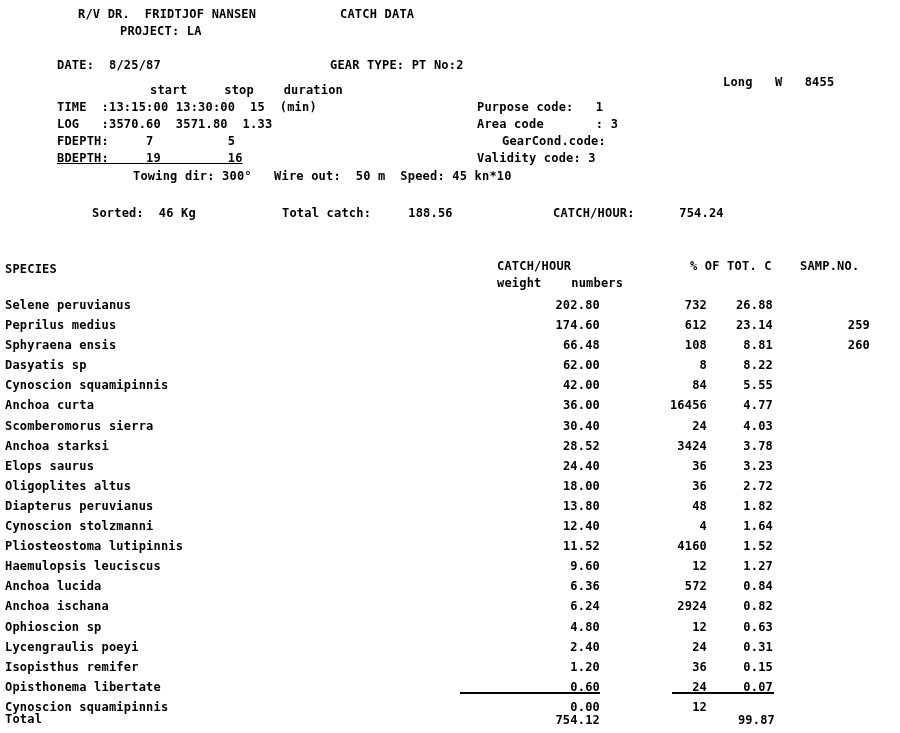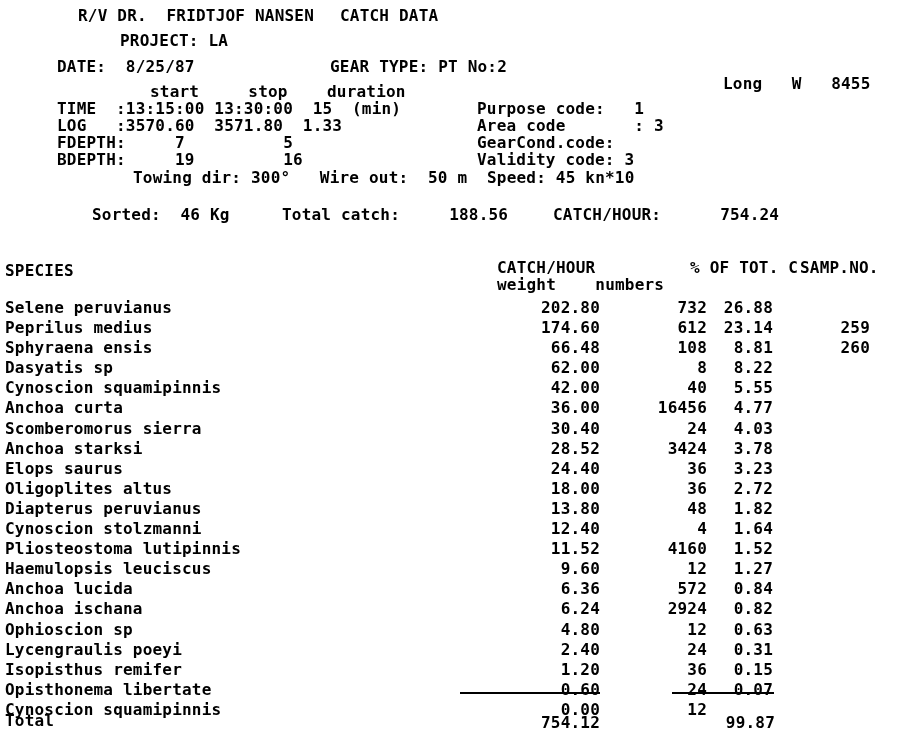--- a/index.html
+++ b/index.html
@@ -12,45 +12,45 @@
     height: 733px;
     font-family: "DejaVu Sans Mono", "Liberation Mono", monospace;
     color: #000000;
     position: relative;
     overflow: hidden;
   }
   .page {
     position: relative;
     width: 900px;
     height: 733px;
-    font-size: 16px;
+    font-size: 12px;
     font-weight: bold;
     letter-spacing: 0.2px;
   }
   .row {
     position: absolute;
     white-space: pre;
     line-height: 1;
   }
   .hdr-title   { left: 78px;  top: 8px;   }
   .hdr-catch   { left: 340px; top: 8px;   }
-  .hdr-project { left: 120px; top: 33px;  }
+  .hdr-project { left: 120px; top: 25px;  }
 
   .l-date      { left: 57px;  top: 59px;  }
   .l-gear      { left: 330px; top: 59px;  }
   .l-pos       { left: 617px; top: 59px;  }
   .l-long      { left: 723px; top: 76px;  }
   .l-colhdr    { left: 150px; top: 84px;  }
   .l-time      { left: 57px;  top: 101px; }
   .l-purpose   { left: 477px; top: 101px; }
   .l-log       { left: 57px;  top: 118px; }
   .l-area      { left: 477px; top: 118px; }
   .l-fdepth    { left: 57px;  top: 135px; }
-  .l-gearcond  { left: 477px; top: 135px; }
-  .l-bdepth    { left: 57px;  top: 152px; }
+  .l-gearcond  { left: 502px; top: 135px; }
+  .l-bdepth    { left: 57px;  top: 152px; text-decoration: underline; }
   .l-valid     { left: 477px; top: 152px; }
   .l-towing    { left: 133px; top: 170px; }
 
   .l-sorted    { left: 72px;  top: 207px; margin-left: 20px; }
   .l-total     { left: 282px; top: 207px; }
   .l-cph       { left: 553px; top: 207px; }
 
   .t-species   { left: 5px;   top: 263px; }
   .t-cph       { left: 497px; top: 260px; }
   .t-pct       { left: 690px; top: 260px; }
@@ -135,21 +135,21 @@
   <div class="row t-cph">CATCH/HOUR</div>
   <div class="row t-pct">% OF TOT. C</div>
   <div class="row t-samp">SAMP.NO.</div>
   <div class="row t-sub">weight    numbers</div>
 
   <div class="table" id="species-table">
       <div class="trow"><div class="c-name">Selene peruvianus</div><div class="c-wt"><span>202.80</span></div><div class="c-num"><span>732</span></div><div class="c-pct"><span>26.88</span></div><div class="c-samp"><span></span></div></div>
       <div class="trow"><div class="c-name">Peprilus medius</div><div class="c-wt"><span>174.60</span></div><div class="c-num"><span>612</span></div><div class="c-pct"><span>23.14</span></div><div class="c-samp"><span>259</span></div></div>
       <div class="trow"><div class="c-name">Sphyraena ensis</div><div class="c-wt"><span>66.48</span></div><div class="c-num"><span>108</span></div><div class="c-pct"><span>8.81</span></div><div class="c-samp"><span>260</span></div></div>
       <div class="trow"><div class="c-name">Dasyatis sp</div><div class="c-wt"><span>62.00</span></div><div class="c-num"><span>8</span></div><div class="c-pct"><span>8.22</span></div><div class="c-samp"><span></span></div></div>
-      <div class="trow"><div class="c-name">Cynoscion squamipinnis</div><div class="c-wt"><span>42.00</span></div><div class="c-num"><span>40</span></div><div class="c-pct"><span>5.55</span></div><div class="c-samp"><span></span></div></div>
+      <div class="trow"><div class="c-name">Cynoscion squamipinnis</div><div class="c-wt"><span>42.00</span></div><div class="c-num"><span>84</span></div><div class="c-pct"><span>5.55</span></div><div class="c-samp"><span></span></div></div>
       <div class="trow"><div class="c-name">Anchoa curta</div><div class="c-wt"><span>36.00</span></div><div class="c-num"><span>16456</span></div><div class="c-pct"><span>4.77</span></div><div class="c-samp"><span></span></div></div>
       <div class="trow"><div class="c-name">Scomberomorus sierra</div><div class="c-wt"><span>30.40</span></div><div class="c-num"><span>24</span></div><div class="c-pct"><span>4.03</span></div><div class="c-samp"><span></span></div></div>
       <div class="trow"><div class="c-name">Anchoa starksi</div><div class="c-wt"><span>28.52</span></div><div class="c-num"><span>3424</span></div><div class="c-pct"><span>3.78</span></div><div class="c-samp"><span></span></div></div>
       <div class="trow"><div class="c-name">Elops saurus</div><div class="c-wt"><span>24.40</span></div><div class="c-num"><span>36</span></div><div class="c-pct"><span>3.23</span></div><div class="c-samp"><span></span></div></div>
       <div class="trow"><div class="c-name">Oligoplites altus</div><div class="c-wt"><span>18.00</span></div><div class="c-num"><span>36</span></div><div class="c-pct"><span>2.72</span></div><div class="c-samp"><span></span></div></div>
       <div class="trow"><div class="c-name">Diapterus peruvianus</div><div class="c-wt"><span>13.80</span></div><div class="c-num"><span>48</span></div><div class="c-pct"><span>1.82</span></div><div class="c-samp"><span></span></div></div>
       <div class="trow"><div class="c-name">Cynoscion stolzmanni</div><div class="c-wt"><span>12.40</span></div><div class="c-num"><span>4</span></div><div class="c-pct"><span>1.64</span></div><div class="c-samp"><span></span></div></div>
       <div class="trow"><div class="c-name">Pliosteostoma lutipinnis</div><div class="c-wt"><span>11.52</span></div><div class="c-num"><span>4160</span></div><div class="c-pct"><span>1.52</span></div><div class="c-samp"><span></span></div></div>
       <div class="trow"><div class="c-name">Haemulopsis leuciscus</div><div class="c-wt"><span>9.60</span></div><div class="c-num"><span>12</span></div><div class="c-pct"><span>1.27</span></div><div class="c-samp"><span></span></div></div>
       <div class="trow"><div class="c-name">Anchoa lucida</div><div class="c-wt"><span>6.36</span></div><div class="c-num"><span>572</span></div><div class="c-pct"><span>0.84</span></div><div class="c-samp"><span></span></div></div>

